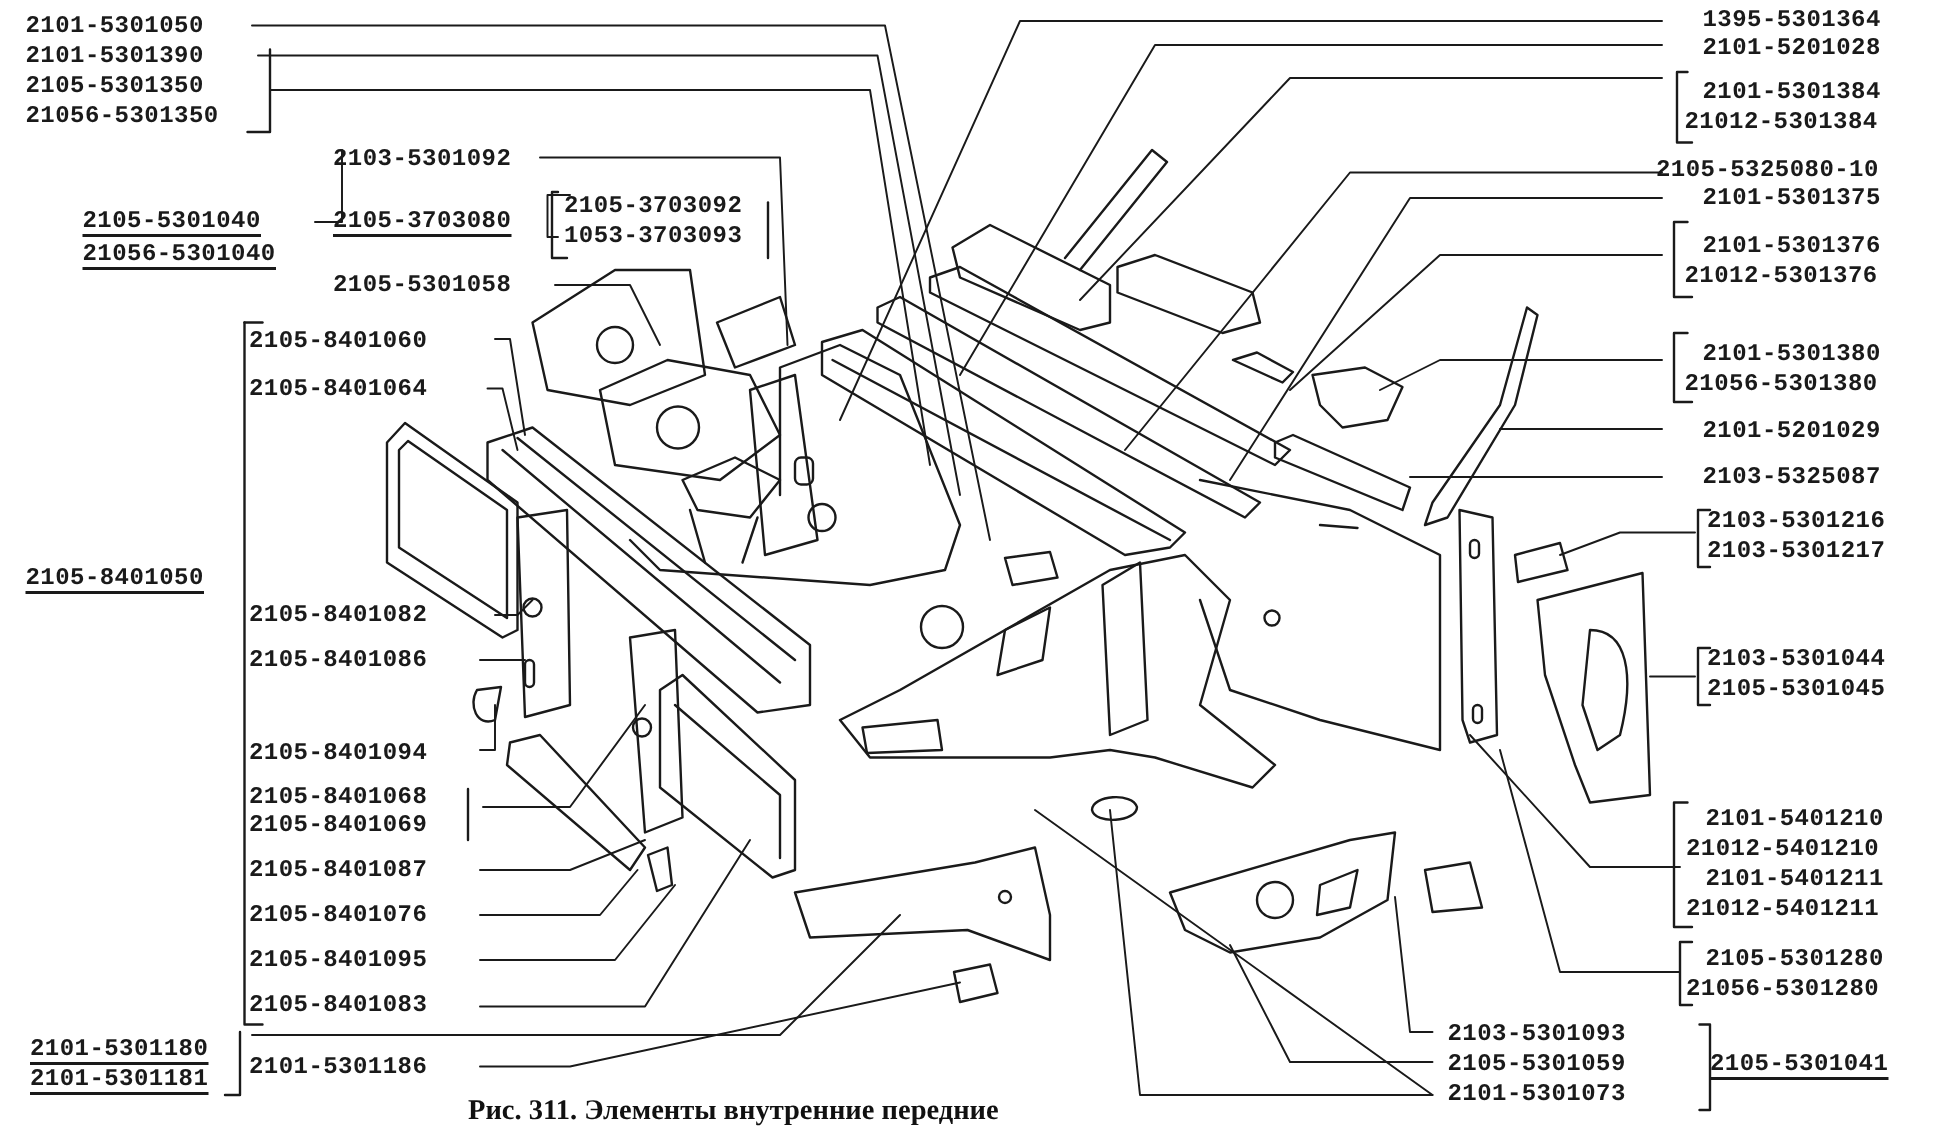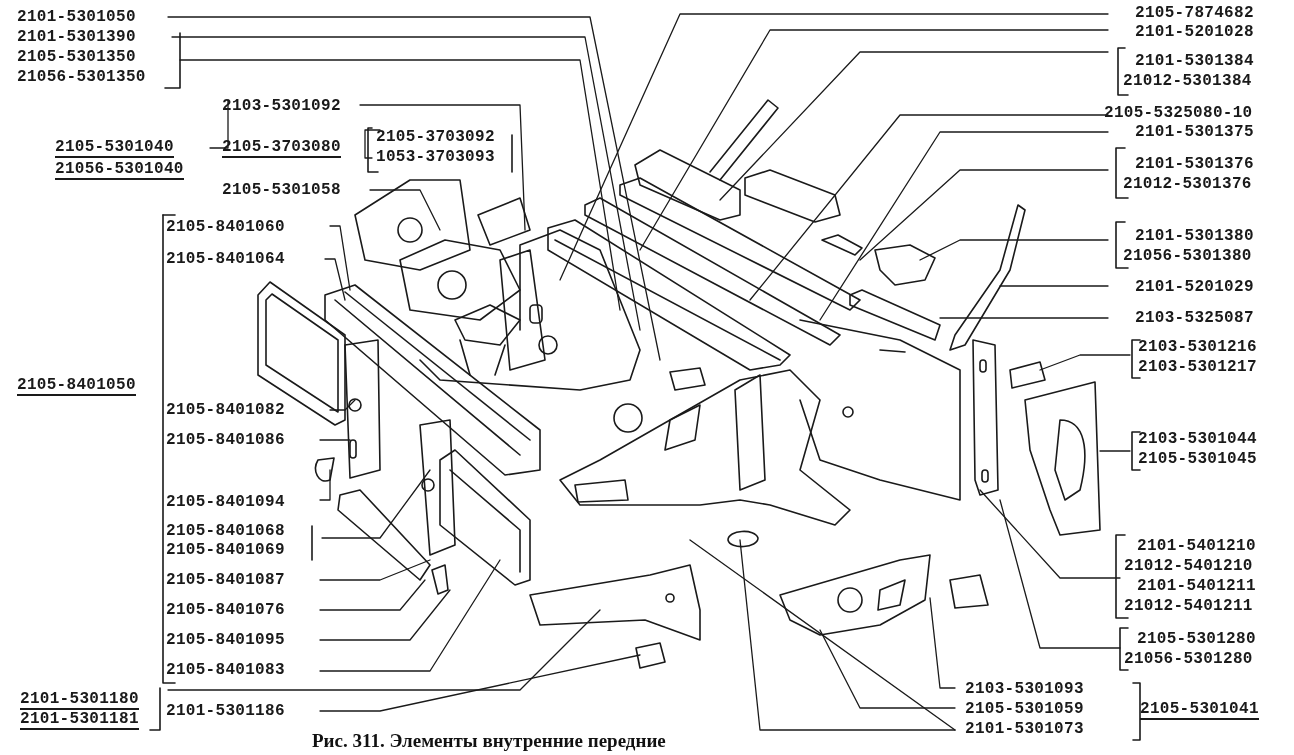--- a/index.html
+++ b/index.html
@@ -205,21 +205,21 @@
   <div class="lbl" style="left:166px;top:541px;">2105-8401069</div>
   <div class="lbl" style="left:166px;top:571px;">2105-8401087</div>
   <div class="lbl" style="left:166px;top:601px;">2105-8401076</div>
   <div class="lbl" style="left:166px;top:631px;">2105-8401095</div>
   <div class="lbl" style="left:166px;top:661px;">2105-8401083</div>
 
   <div class="lbl u" style="left:20px;top:690px;">2101-5301180</div>
   <div class="lbl u" style="left:20px;top:710px;">2101-5301181</div>
   <div class="lbl" style="left:166px;top:702px;">2101-5301186</div>
 
-  <div class="lbl" style="left:1135px;top:4px;">2105-7874682</div>
+  <div class="lbl" style="left:1135px;top:4px;">1395-5301364</div>
   <div class="lbl" style="left:1135px;top:23px;">2101-5201028</div>
   <div class="lbl" style="left:1135px;top:52px;">2101-5301384</div>
   <div class="lbl" style="left:1123px;top:72px;">21012-5301384</div>
   <div class="lbl" style="left:1104px;top:104px;">2105-5325080-10</div>
   <div class="lbl" style="left:1135px;top:123px;">2101-5301375</div>
   <div class="lbl" style="left:1135px;top:155px;">2101-5301376</div>
   <div class="lbl" style="left:1123px;top:175px;">21012-5301376</div>
 
   <div class="lbl" style="left:1135px;top:227px;">2101-5301380</div>
   <div class="lbl" style="left:1123px;top:247px;text-align:right;">21056-5301380</div>

